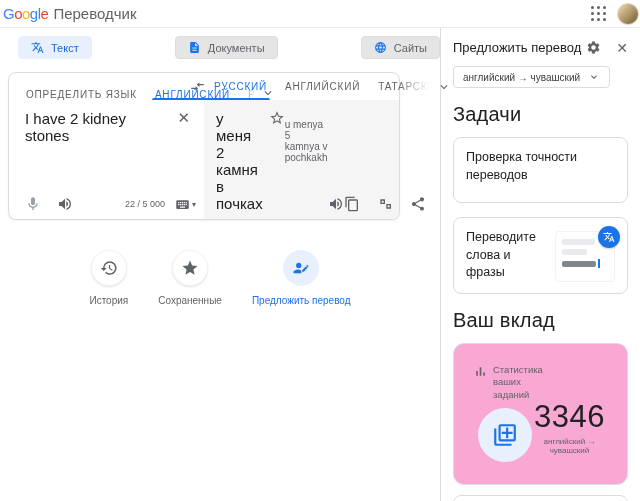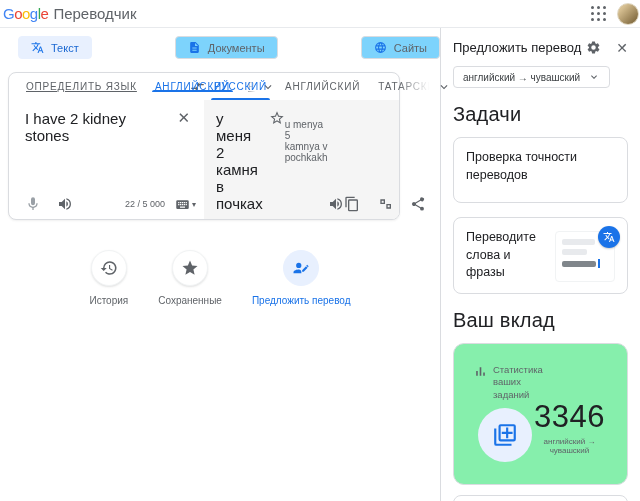--- a/index.html
+++ b/index.html
@@ -23,30 +23,30 @@
 
   
   .content { display:flex; height:473px; }
   .main { flex:1; border-right:1px solid #dadce0; min-width:0; }
   .sidebar { width:199px; padding:12px 12px 0 12px; }
 
   
   .chips { display:flex; gap:10px; margin:8px 0 0 18px;justify-content:space-between; }
   .chip { display:flex; align-items:center; gap:7px; height:23px; padding:0 12px;
     border-radius:4px; border:1px solid #dadce0; font-size:11px; color:#5f6368;
-    background:#7dd3fc; cursor:pointer; white-space:nowrap; }
+    background:#e5e5e5; cursor:pointer; white-space:nowrap; }
   .chip svg { width:13px; height:13px; fill:#1a73e8; }
   .chip.selected { background:#e8f0fe; border-color:#e8f0fe; color:#1967d2; font-weight:500; }
 
   
   .tcard { margin:13px 40px 0 8px; border:1px solid #dadce0; border-radius:8px;
     background:#fff; box-shadow:0 1px 2px rgba(60,64,67,.08); }
   .lang-bar { display:flex; align-items:stretch; height:27px; font-size:10px;
     font-weight:500; letter-spacing:.8px; color:#5f6368; }
-  .lang-group-left { width:calc(50% - 14px); display:flex; align-items:center; padding-left:8px;text-decoration:underline; }
+  .lang-group-left { width:calc(50% - 14px); display:flex; align-items:flex-end; padding-left:8px; }
   .lang-group-right { flex:1; display:flex; align-items:stretch; padding-right:6px; }
   .lang-tab { display:flex; align-items:center; padding:0 9px; position:relative;
     cursor:pointer; white-space:nowrap; }
   .lang-tab.selected { color:#1a73e8; }
   .lang-tab.selected::after { content:""; position:absolute; left:6px; right:6px; bottom:0;
     height:2px; background:#1a73e8; border-radius:2px 2px 0 0; }
   .lang-tab.faded { -webkit-mask-image:linear-gradient(90deg,#000 15%,transparent 92%);
     mask-image:linear-gradient(90deg,#000 15%,transparent 92%); max-width:34px; overflow:hidden; }
   .lang-tab.faded2 { -webkit-mask-image:linear-gradient(90deg,#000 45%,transparent 95%);
     mask-image:linear-gradient(90deg,#000 45%,transparent 95%); max-width:64px; overflow:hidden; }
@@ -112,21 +112,21 @@
     border-radius:4px; padding:7px 6px 0 6px; display:flex; flex-direction:column; gap:4px; overflow:hidden; }
   .bar { height:6px; border-radius:2px; background:#e8eaed; }
   .bar.dark { background:#80868b; }
   .cursor-row { display:flex; align-items:center; gap:2px; }
   .cursor-line { width:2px; height:9px; background:#1a73e8; }
   .badge { position:absolute; top:-3px; right:-3px; width:22px; height:22px; border-radius:50%;
     background:#1a73e8; color:#fff; display:flex; align-items:center; justify-content:center;
     font-size:9px; box-shadow:0 1px 2px rgba(0,0,0,.2); }
   .badge svg { width:12px; height:12px; fill:#fff; }
 
-  .stats-card { border:1px solid #dadce0; border-radius:11px; padding:20px; margin-bottom:10px; cursor:pointer; background:#86efac; }
+  .stats-card { border:1px solid #dadce0; border-radius:11px; padding:20px; margin-bottom:10px; cursor:pointer; background:#f9a8d4; }
   .stats-head { display:flex; gap:6px; }
   .stats-head svg { width:13px; height:13px; fill:#5f6368; flex-shrink:0; margin-top:1px; }
   .stats-label { font-size:9.5px; color:#5f6368; line-height:1.35; max-width:64px; }
   .stats-body { display:flex; align-items:center; margin-top:2px; }
   .stats-circle { width:54px; height:54px; border-radius:50%; background:#e8f0fe;
     display:flex; align-items:center; justify-content:center; margin:4px 0 2px 4px; flex-shrink:0; }
   .stats-circle svg { width:26px; height:26px; fill:#1a73e8; }
   .stats-nums { flex:1; text-align:center; margin-top:-14px; }
   .stats-count { font-size:31px; color:#202124; letter-spacing:.5px; }
   .stats-pair { font-size:8px; color:#5f6368; margin-top:2px; }

